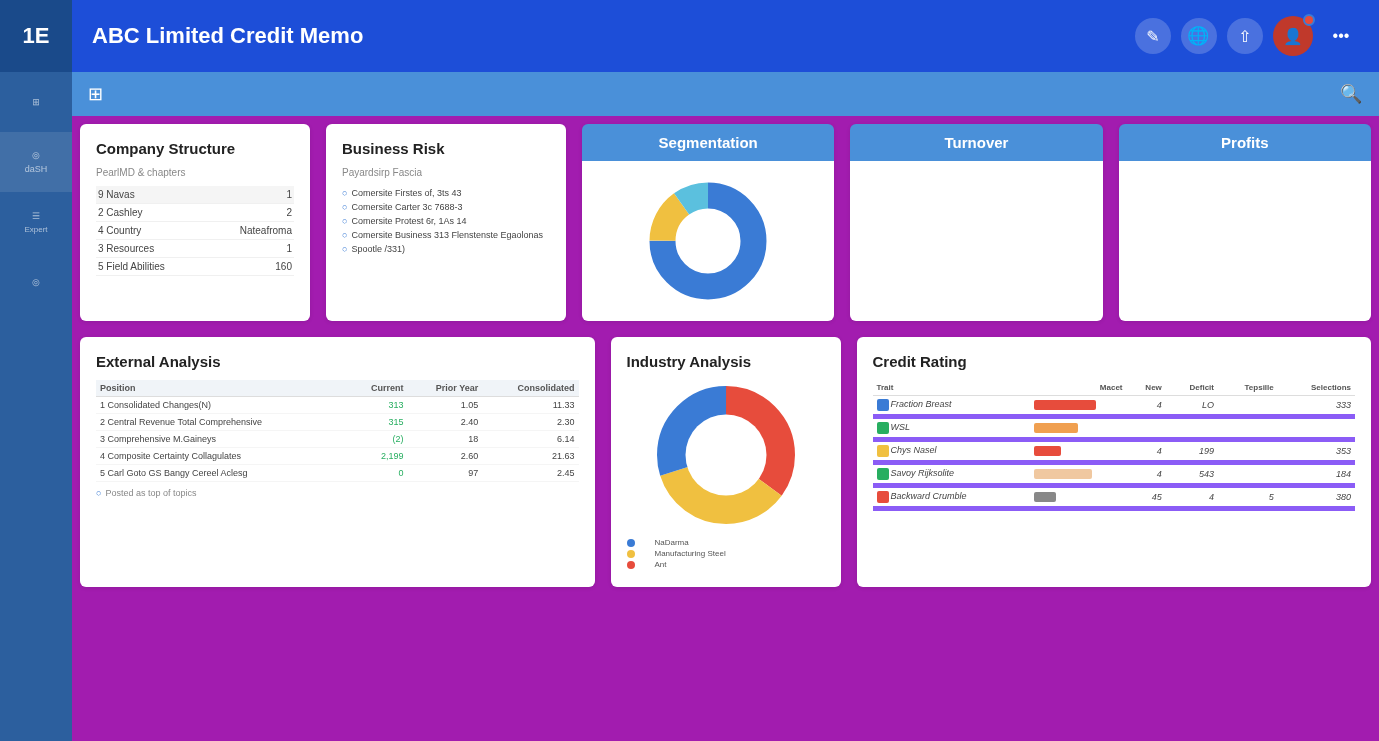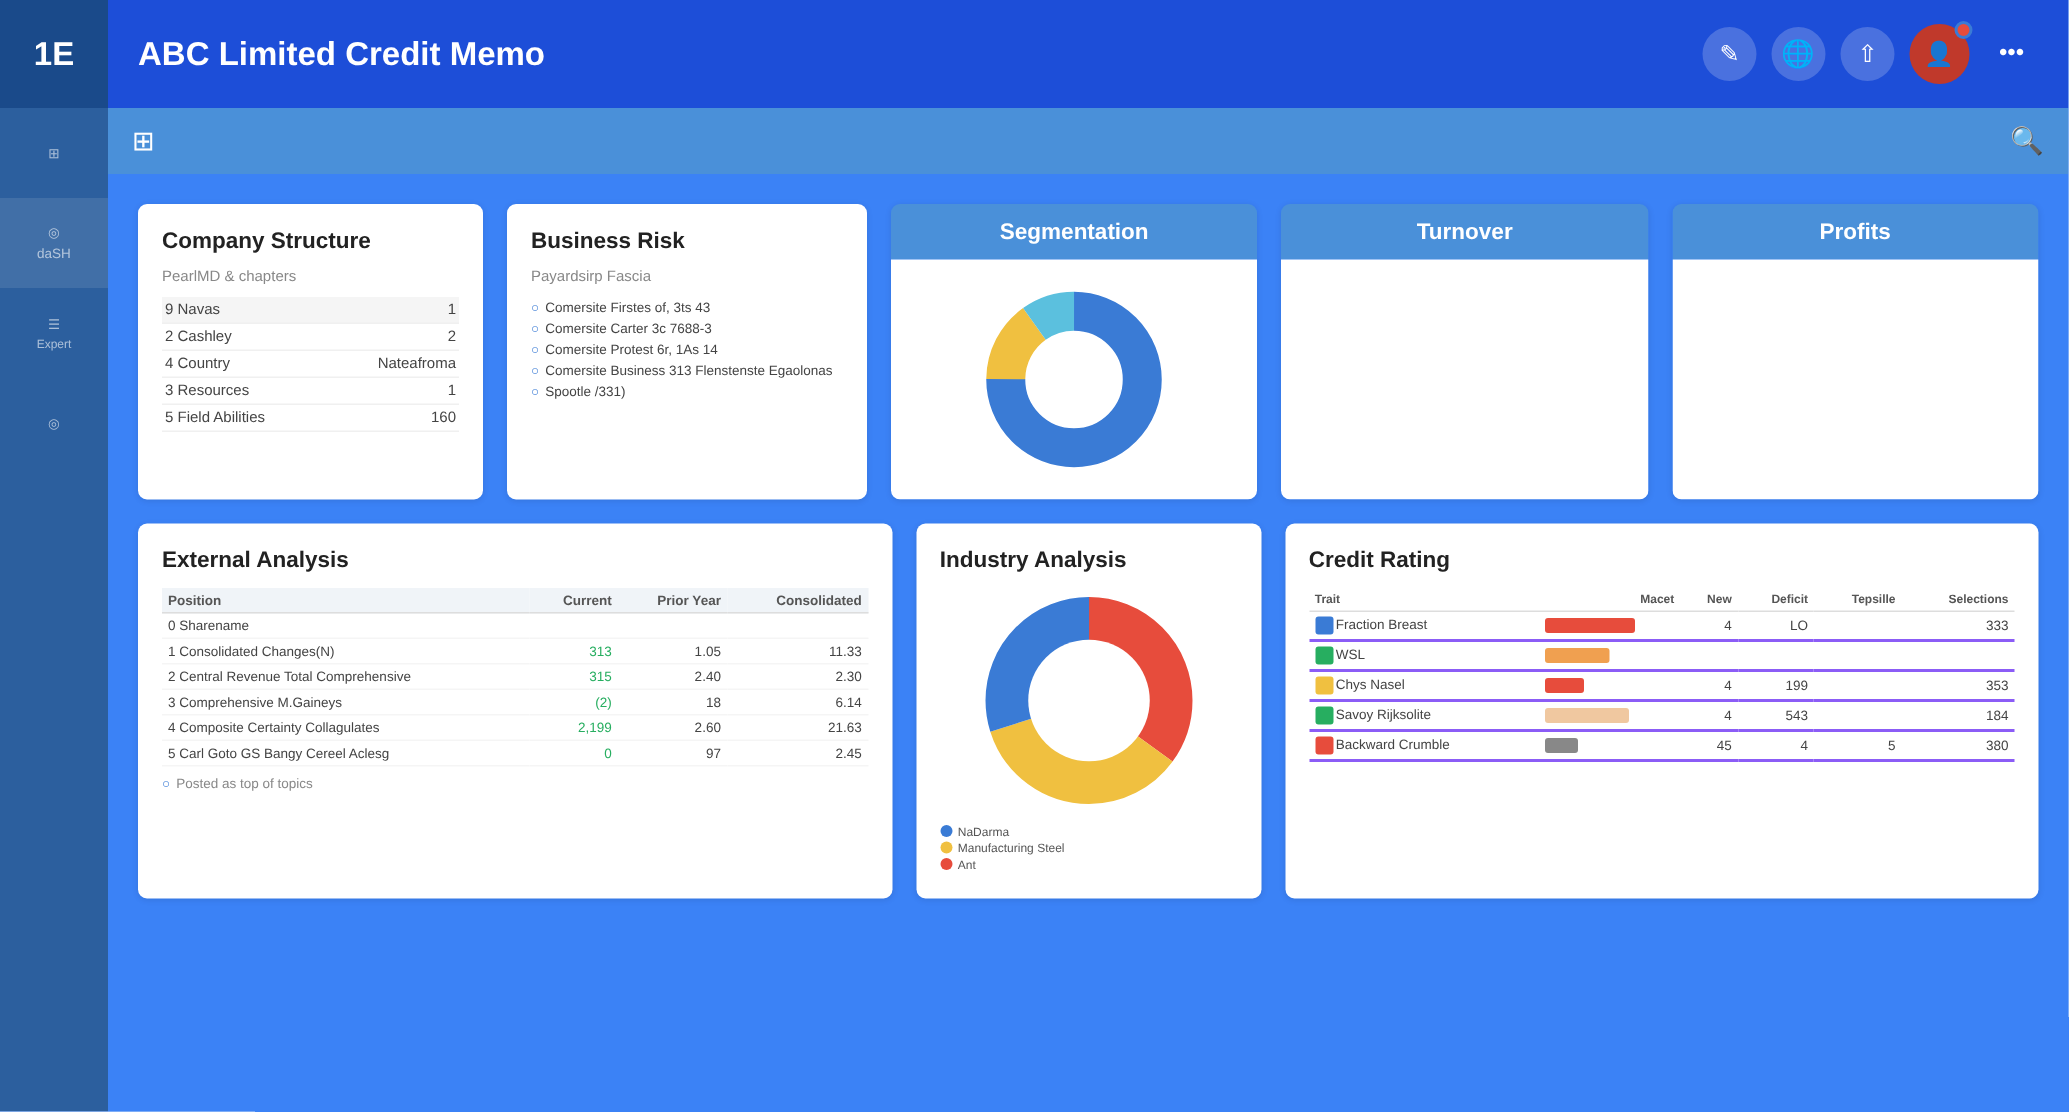--- a/index.html
+++ b/index.html
@@ -127,22 +127,22 @@
       margin-left: auto;
       color: white;
       font-size: 18px;
       cursor: pointer;
     }
 
     
     .content {
       flex: 1;
       overflow-y: auto;
-      padding: 20px;
-      background: #3b82f6;
+      padding: 8px;
+      background: #a21caf;
     }
 
     
     .grid-row-1 {
       display: grid;
       grid-template-columns: 230px 240px 1fr 1fr 1fr;
       gap: 16px;
       margin-bottom: 16px;
     }
     .grid-row-2 {
@@ -218,29 +218,29 @@
     .ea-table td { padding: 3px 4px; color: #444; border-bottom: 1px solid #f5f5f5; text-align: right; }
     .ea-table td:first-child { text-align: left; }
     .ea-table .green { color: #27ae60; }
     .ea-footer { font-size: 9px; color: #888; margin-top: 6px; display: flex; align-items: center; gap: 4px; }
     .ea-footer::before { content: '○'; color: #3a7bd5; }
 
     
     .cr-table { width: 100%; border-collapse: collapse; font-size: 9px; }
     .cr-table th { color: #555; padding: 3px 4px; text-align: right; font-weight: 600; border-bottom: 1px solid #ddd; font-size: 8px; }
     .cr-table th:first-child { text-align: left; }
-    .cr-table td { padding: 3px 4px; color: #444; border-bottom: 2px solid #8b5cf6; text-align: right; vertical-align: middle; }
+    .cr-table td { padding: 3px 4px; color: #444; border-bottom: 5px solid #8b5cf6; text-align: right; vertical-align: middle; font-style: italic; }
     .cr-table td:first-child { text-align: left; }
     .cr-bar-cell { padding: 2px 4px; }
     .cr-bar { height: 10px; border-radius: 2px; }
     .cr-icon { width: 12px; height: 12px; border-radius: 2px; display: inline-block; margin-right: 2px; vertical-align: middle; }
 
     
     .ia-legend { font-size: 8px; color: #555; margin-top: 8px; }
-    .ia-legend-item { display: flex; align-items: flex-start; gap: 4px; margin-bottom: 2px; }
+    .ia-legend-item { display: flex; align-items: flex-end; gap: 20px; margin-bottom: 2px; }
     .legend-dot { width: 8px; height: 8px; border-radius: 50%; flex-shrink: 0; }
   </style>
 </head>
 <body>
 
 <div class="sidebar">
   <div class="sidebar-logo">
     <span>1E</span>
   </div>
   <div class="sidebar-icon">
@@ -393,26 +393,20 @@
           <thead>
             <tr>
               <th>Position</th>
               <th>Current</th>
               <th>Prior Year</th>
               <th>Consolidated</th>
             </tr>
           </thead>
           <tbody id="ea-tbody">
               <tr>
-    <td>0 Sharename</td>
-    <td class="green"></td>
-    <td></td>
-    <td></td>
-  </tr>
-              <tr>
     <td>1 Consolidated Changes(N)</td>
     <td class="green">313</td>
     <td>1.05</td>
     <td>11.33</td>
   </tr>
               <tr>
     <td>2 Central Revenue Total Comprehensive</td>
     <td class="green">315</td>
     <td>2.40</td>
     <td>2.30</td>

